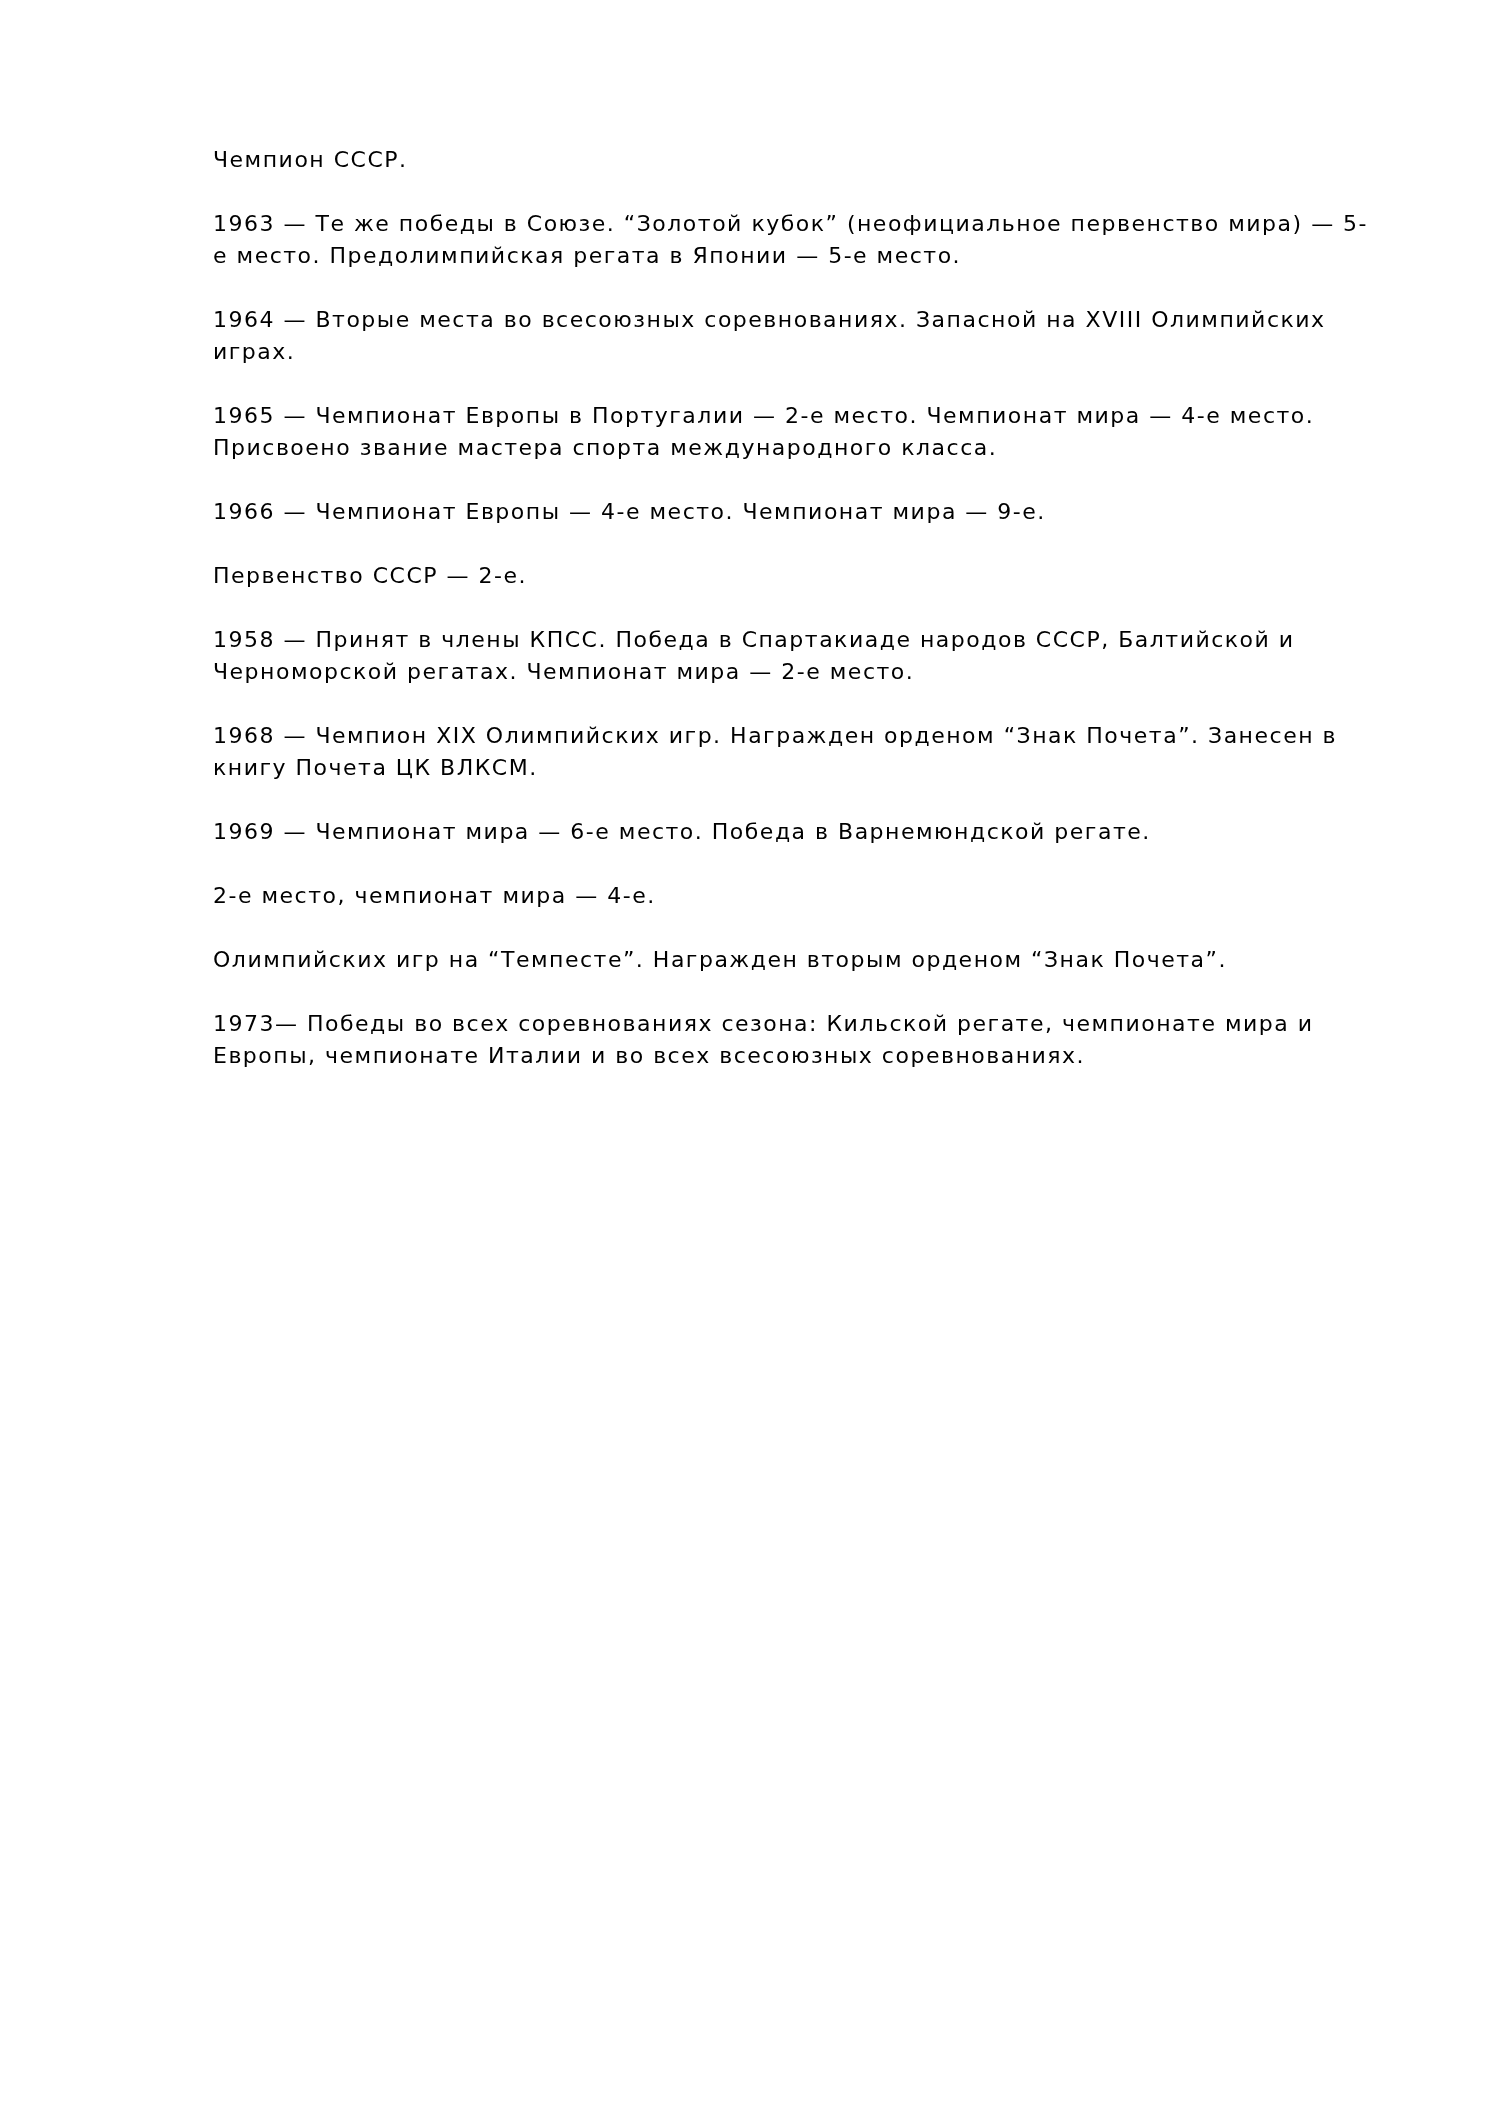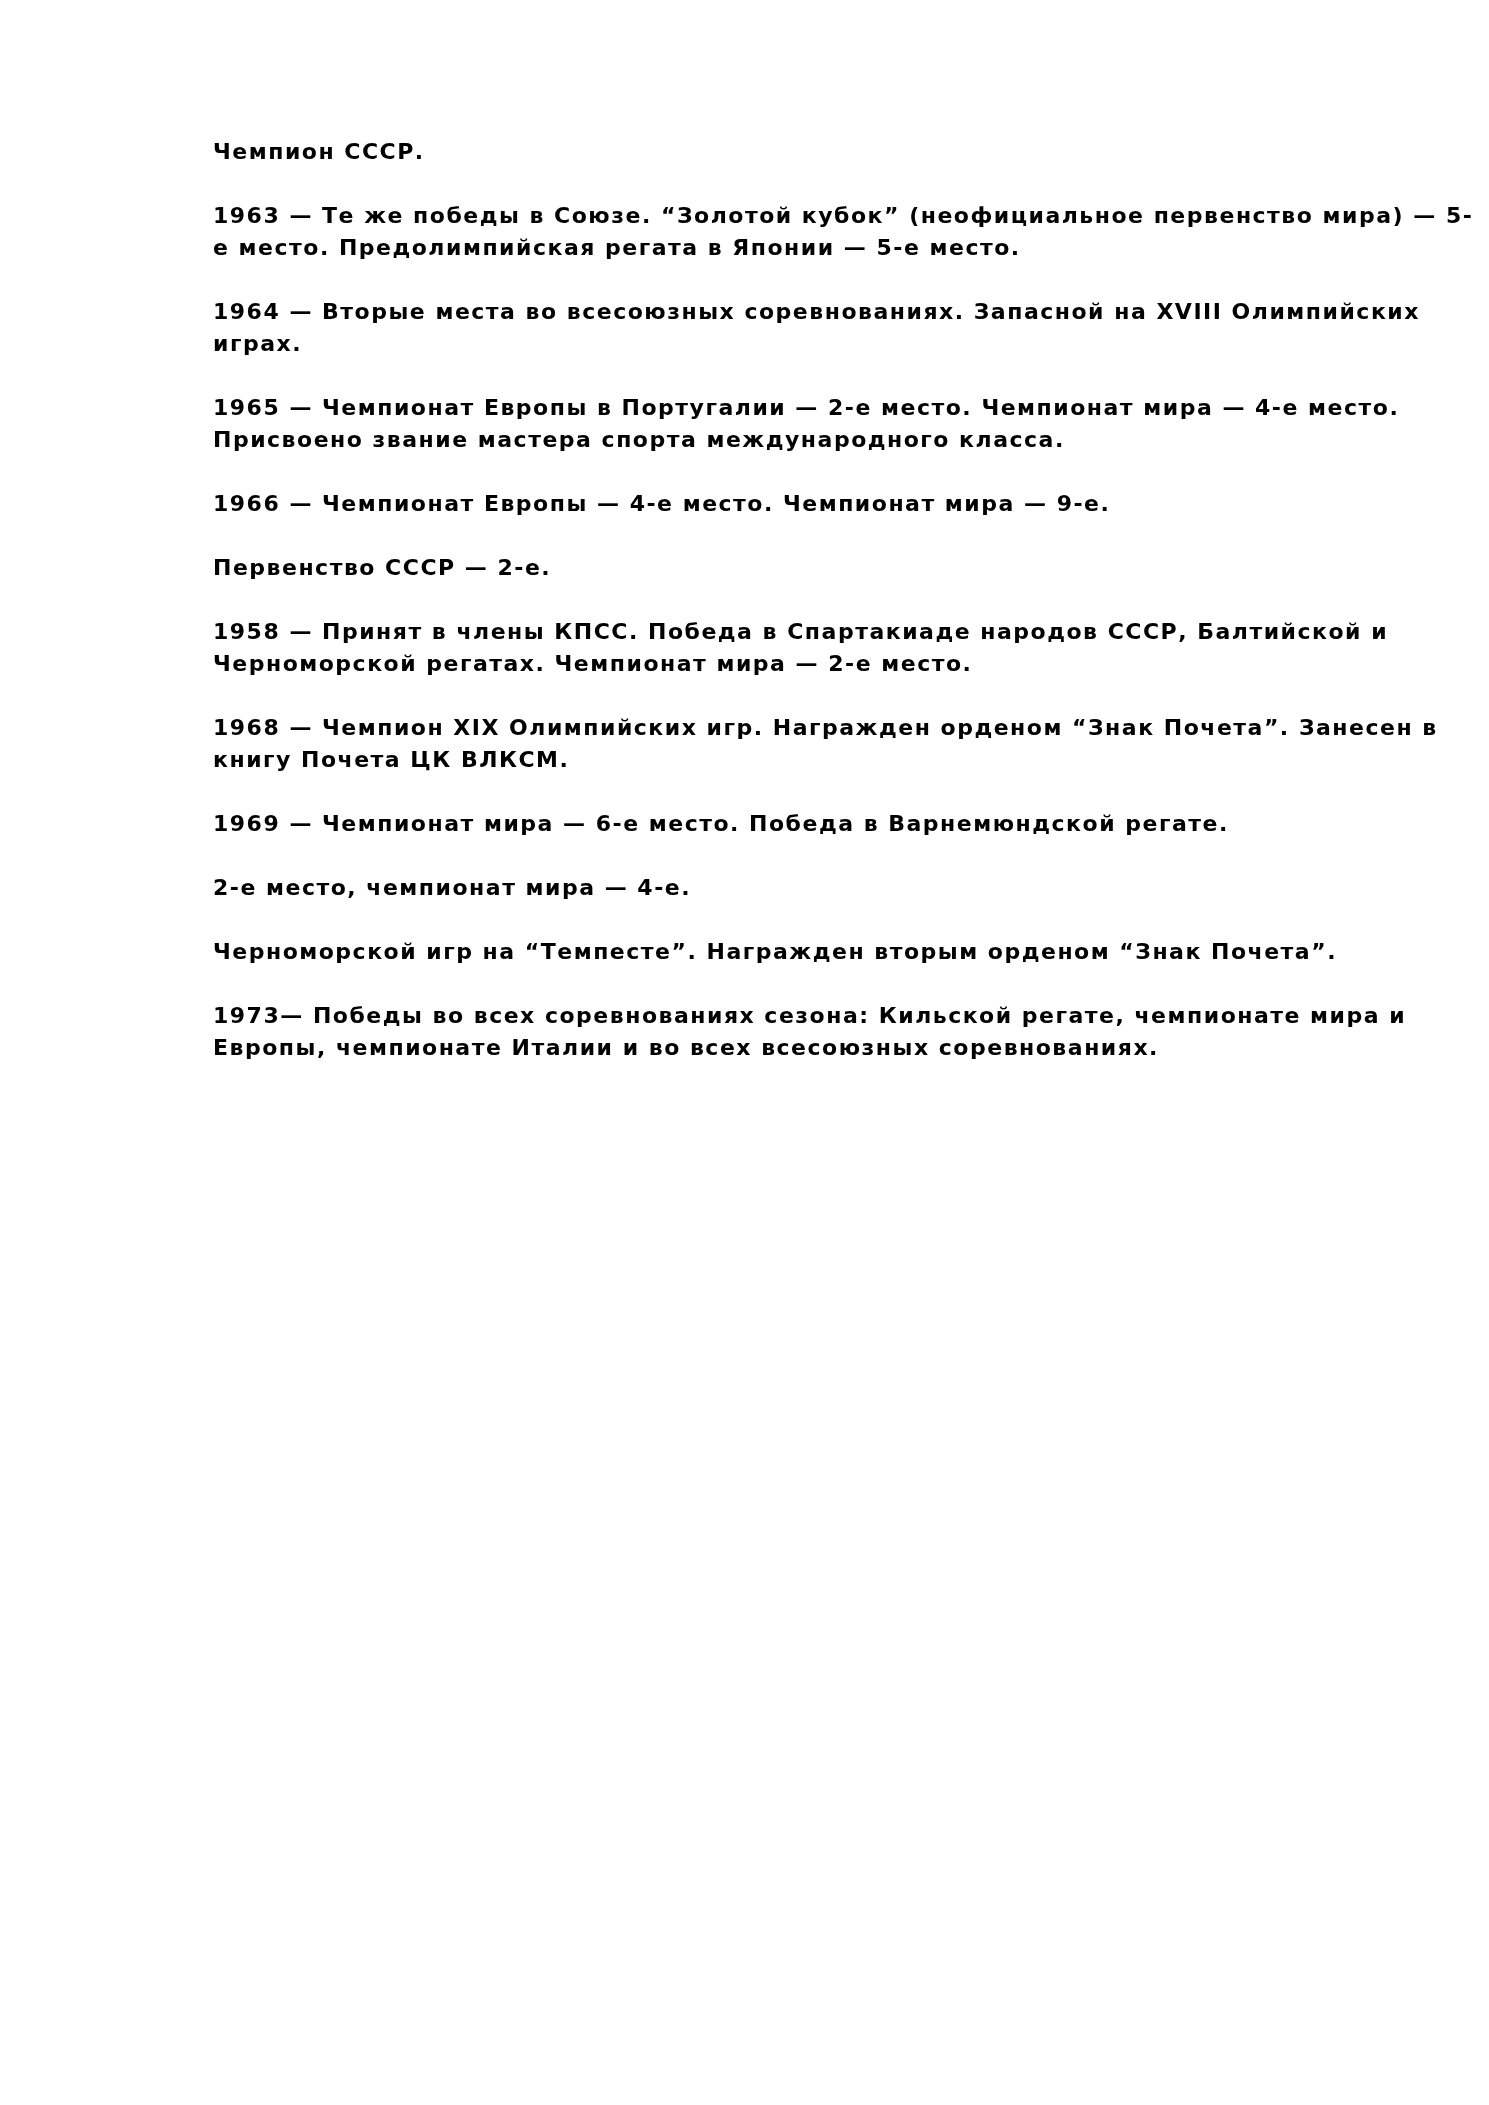--- a/index.html
+++ b/index.html
@@ -19,23 +19,22 @@
       position: absolute;
       top: 136px;
       left: 213px;
       right: 80px;
       color: #000000;
       font-size: 22px;
       line-height: 32px;
       letter-spacing: 1.5px;
     }
     .para {
-      margin: 0 0 32px 0;
+      margin: 8px 0 32px 0;
       padding: 0;
-      font-weight: bold;
     }
     .line {
       display: block;
       height: 32px;
       white-space: nowrap;
     }
   </style>
 </head>
 <body>
 
@@ -70,20 +69,20 @@
         <span class="line">1968 — Чемпион XIX Олимпийских игр. Награжден орденом “Знак Почета”. Занесен в</span>
         <span class="line">книгу Почета ЦК ВЛКСМ.</span>
       </p>
       <p class="para">
         <span class="line">1969 — Чемпионат мира — 6-е место. Победа в Варнемюндской регате.</span>
       </p>
       <p class="para">
         <span class="line">2-е место, чемпионат мира — 4-е.</span>
       </p>
       <p class="para">
-        <span class="line">Черноморской игр на “Темпесте”. Награжден вторым орденом “Знак Почета”.</span>
+        <span class="line">Олимпийских игр на “Темпесте”. Награжден вторым орденом “Знак Почета”.</span>
       </p>
       <p class="para">
         <span class="line">1973— Победы во всех соревнованиях сезона: Кильской регате, чемпионате мира и</span>
         <span class="line">Европы, чемпионате Италии и во всех всесоюзных соревнованиях.</span>
       </p>
     </div>
 </div>
 
 </body></html>

